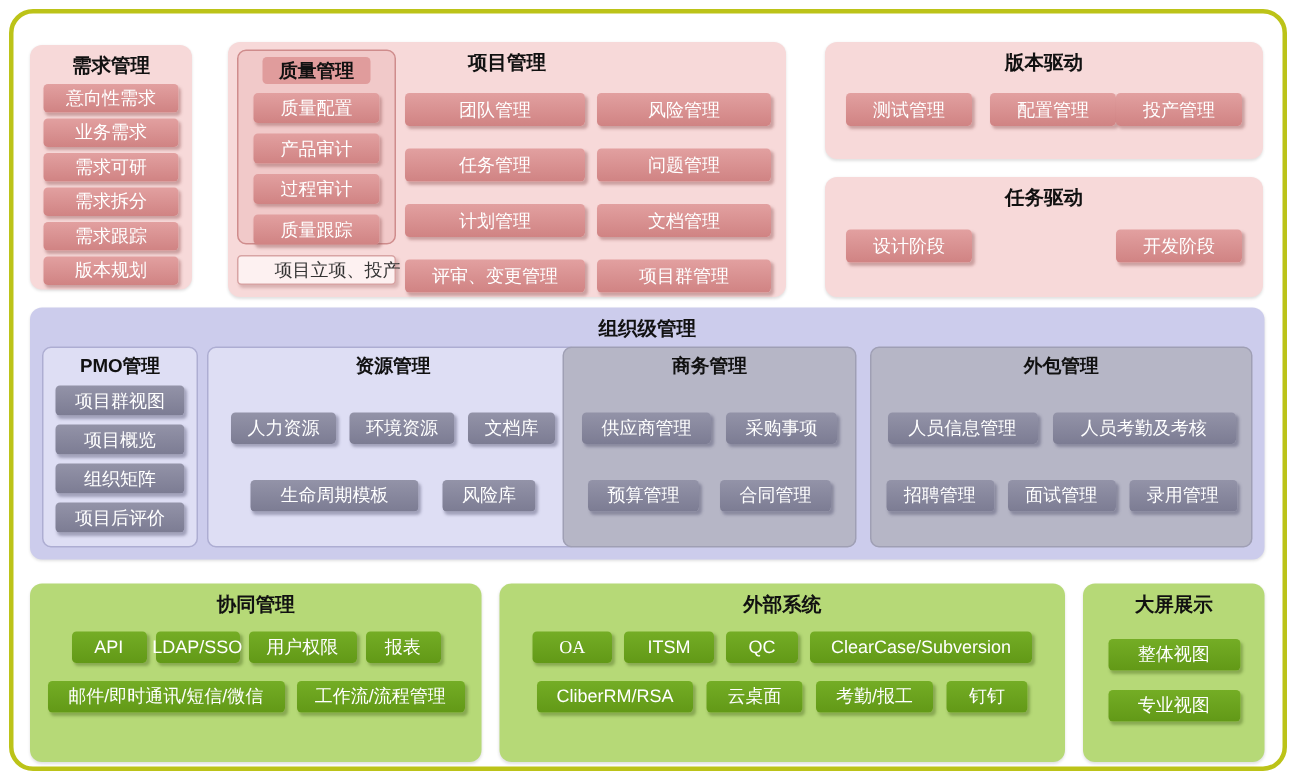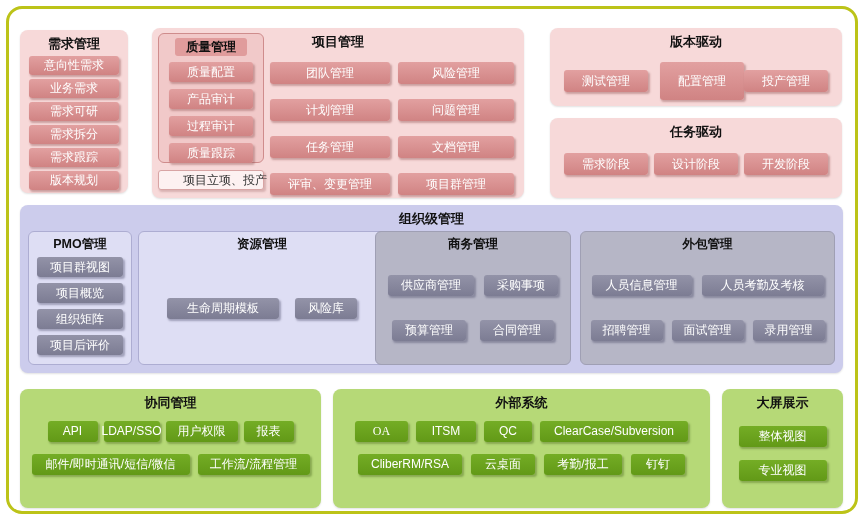--- a/index.html
+++ b/index.html
@@ -65,46 +65,45 @@
         <div class="chip rose" style="height:20px;">产品审计</div>
         <div class="chip rose" style="height:20px;">过程审计</div>
         <div class="chip rose" style="height:20px;">质量跟踪</div>
       </div>
     </div>
 
     <div class="chip lightchip" style="position:absolute; left:6px; top:142px; width:106px; height:20px;">项目立项、投产</div>
 
     <div class="vcol" style="left:118px; top:34px; width:120px; gap:15px;">
       <div class="chip rose" style="height:22px;">团队管理</div>
+      <div class="chip rose" style="height:22px;">任务管理</div>
       <div class="chip rose" style="height:22px;">计划管理</div>
-      <div class="chip rose" style="height:22px;">任务管理</div>
       <div class="chip rose" style="height:22px;">评审、变更管理</div>
     </div>
 
     <div class="vcol" style="left:246px; top:34px; width:116px; gap:15px;">
       <div class="chip rose" style="height:22px;">风险管理</div>
       <div class="chip rose" style="height:22px;">问题管理</div>
       <div class="chip rose" style="height:22px;">文档管理</div>
       <div class="chip rose" style="height:22px;">项目群管理</div>
     </div>
   </div>
 
   <div class="panel pink" style="left:550px; top:28px; width:292px; height:78px;">
     <div class="panel-title">版本驱动</div>
     <div class="hrow" style="margin-top:12px; padding:0 14px; justify-content:space-between;">
       <div class="chip rose" style="width:84px; height:22px;">测试管理</div>
-      <div class="chip rose" style="width:84px; height:38px;margin-left:12px;">配置管理</div>
+      <div class="chip rose" style="width:84px; height:22px;margin-left:12px;">配置管理</div>
       <div class="chip rose" style="width:84px; height:22px;">投产管理</div>
     </div>
   </div>
 
   <div class="panel pink" style="left:550px; top:118px; width:292px; height:80px;">
     <div class="panel-title">任务驱动</div>
     <div class="hrow" style="margin-top:13px; padding:0 14px; justify-content:space-between;">
-      <div class="chip rose" style="width:84px; height:22px;">需求阶段</div>
       <div class="chip rose" style="width:84px; height:22px;">设计阶段</div>
       <div class="chip rose" style="width:84px; height:22px;">开发阶段</div>
     </div>
   </div>
 
   <div class="panel purple" style="left:20px; top:205px; width:823px; height:168px;">
     <div class="panel-title">组织级管理</div>
 
     <div class="sub sub-light" style="left:8px; top:26px; width:104px; height:134px;">
       <div class="sub-title">PMO管理</div>
@@ -112,20 +111,25 @@
         <div class="chip gray" style="height:20px;">项目群视图</div>
         <div class="chip gray" style="height:20px;">项目概览</div>
         <div class="chip gray" style="height:20px;">组织矩阵</div>
         <div class="chip gray" style="height:20px;">项目后评价</div>
       </div>
     </div>
 
     <div class="sub sub-light" style="left:118px; top:26px; width:248px; height:134px;">
       <div class="sub-title">资源管理</div>
       <div style="flex:1; display:flex; flex-direction:column; justify-content:space-evenly;">
+        <div class="hrow" style="justify-content:center; gap:9px;">
+          <div class="chip gray" style="width:70px;">人力资源</div>
+          <div class="chip gray" style="width:70px;">环境资源</div>
+          <div class="chip gray" style="width:58px;">文档库</div>
+        </div>
         <div class="hrow" style="justify-content:center; gap:16px;">
           <div class="chip gray" style="width:112px;">生命周期模板</div>
           <div class="chip gray" style="width:62px;">风险库</div>
         </div>
       </div>
     </div>
 
     <div class="sub sub-gray" style="left:355px; top:26px; width:196px; height:134px;">
       <div class="sub-title">商务管理</div>
       <div style="flex:1; display:flex; flex-direction:column; justify-content:space-evenly;">

